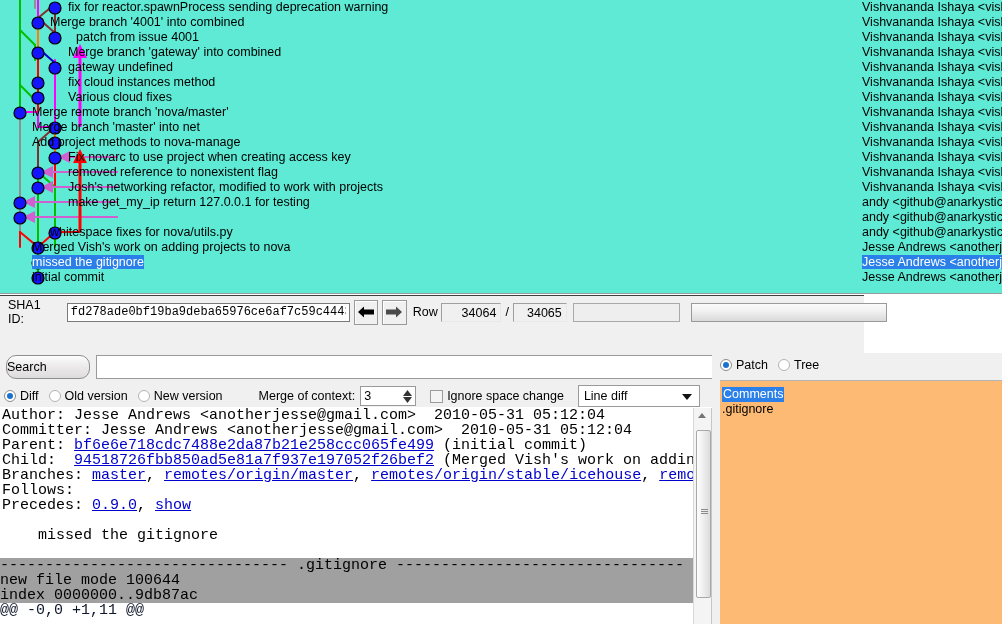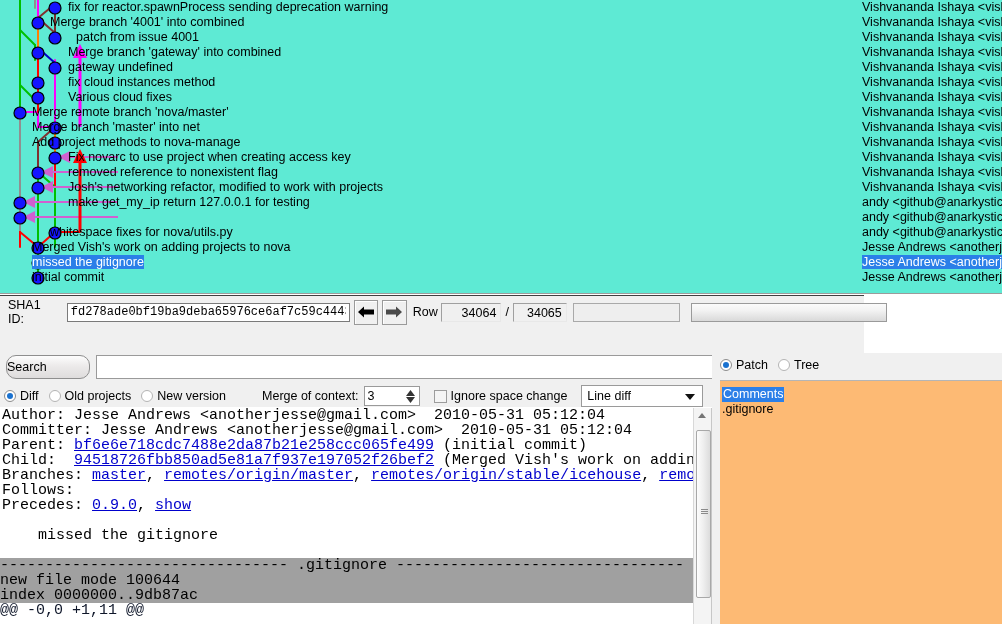--- a/index.html
+++ b/index.html
@@ -301,21 +301,21 @@
       <input class="bigtext" style="width: 636px; margin-left: 6px; font-size: 12.5px; padding: 0px 3px;" value="">
     </div>
 
     <div class="tb-row" style="left:4px;top:32px;">
       <label class="radio">
         <span class="rdot on"></span>
         <span>Diff</span>
       </label>
       <label class="radio" style="margin-left:10px;">
         <span class="rdot off"></span>
-        <span>Old projects</span>
+        <span>Old version</span>
       </label>
       <label class="radio" style="margin-left:10px;">
         <span class="rdot off"></span>
         <span>New version</span>
       </label>
 
       <span class="lbl" style="margin-left:36px;">Merge of context:</span>
       <div class="spin" style="margin-left:5px;">
         <span>3</span>
         <span class="sbtns">

